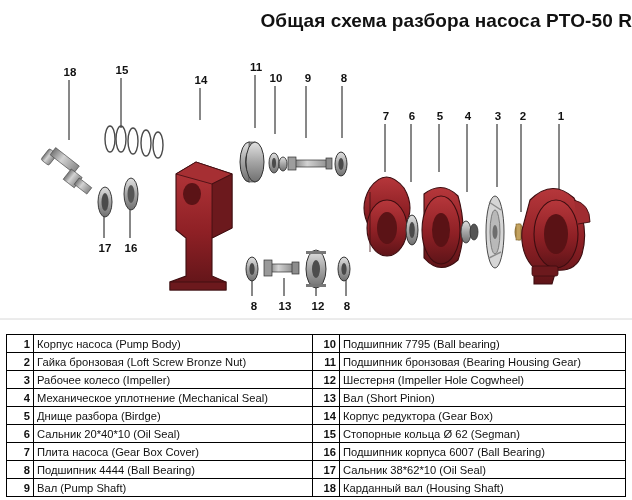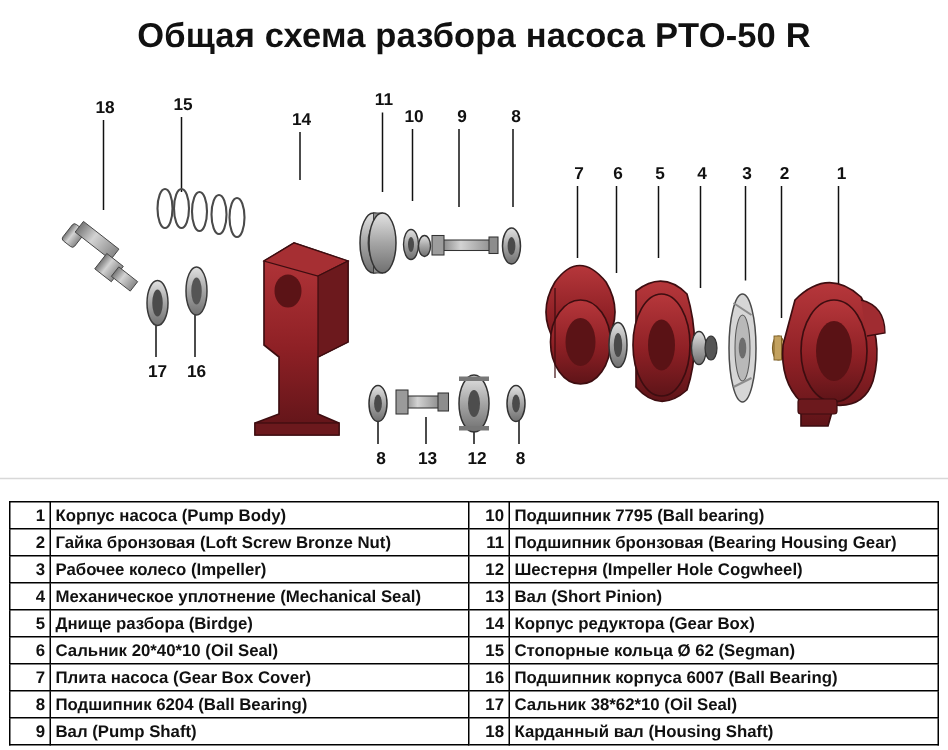--- a/index.html
+++ b/index.html
@@ -6,22 +6,22 @@
   body{
     width:632px;height:500px;
     background:#ffffff;
     font-family:"Liberation Sans", sans-serif;
     position:relative;
     overflow:hidden;
   }
   #title{
     position:absolute;
     top:10px;left:0;width:632px;
-    text-align:center;
-    font-size:23px;
+    text-align:right;
+    font-size:19px;
     font-weight:bold;
     color:#111111;
     letter-spacing:.1px;
   }
   #diagram{
     position:absolute;
     top:42px;left:0;width:632px;height:278px;
     background:#ffffff;
   }
   
@@ -49,21 +49,21 @@
     line-height:14px;
     height:15px;
     vertical-align:middle;
   }
   td.num{
     width:20px;
     text-align:right;
     font-weight:bold;
     padding-right:4px;
   }
-  td.txt{font-weight:bold;}
+  td.txt{font-weight:normal;}
   td.txt.left{width:272px;}
 </style>
 </head>
 <body>
 
 <div id="title">Общая схема разбора насоса PTO-50 R</div>
 
 <div id="diagram">
 
   <svg class="parts" width="632" height="278" viewBox="0 0 632 278">
@@ -299,21 +299,21 @@
     <td class="txt">Стопорные кольца Ø 62 (Segman)</td>
   </tr>
   <tr>
     <td class="num">7</td>
     <td class="txt left">Плита насоса (Gear Box Cover)</td>
     <td class="num">16</td>
     <td class="txt">Подшипник корпуса 6007 (Ball Bearing)</td>
   </tr>
   <tr>
     <td class="num">8</td>
-    <td class="txt left">Подшипник 6204 (Ball Bearing)</td>
+    <td class="txt left">Подшипник 4444 (Ball Bearing)</td>
     <td class="num">17</td>
     <td class="txt">Сальник 38*62*10 (Oil Seal)</td>
   </tr>
   <tr>
     <td class="num">9</td>
     <td class="txt left">Вал (Pump Shaft)</td>
     <td class="num">18</td>
     <td class="txt">Карданный вал (Housing Shaft)</td>
   </tr>
 </tbody>

